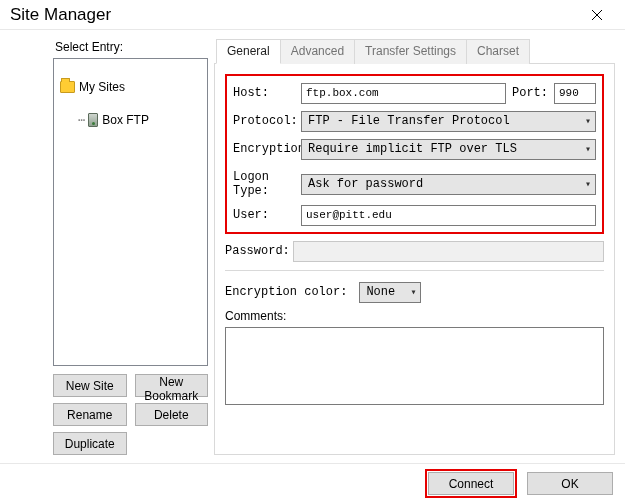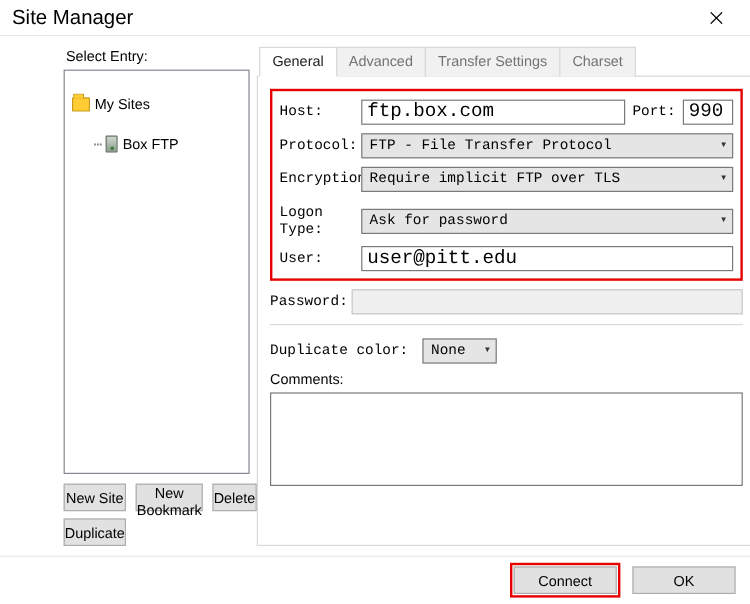--- a/index.html
+++ b/index.html
@@ -85,21 +85,21 @@
   .server-icon::after {
     content: "";
     position: absolute;
     bottom: 1px; left: 3px;
     width: 3px; height: 3px;
     background: #3a7a3a;
     border-radius: 50%;
   }
   .btn-grid {
     display: grid;
-    grid-template-columns: 1fr 1fr 1fr;
+    grid-template-columns: 1fr 1fr;
     gap: 6px 8px;
     margin-top: 8px;
   }
   button.win {
     height: 23px;
     border: 1px solid #adadad;
     background: #e1e1e1;
     font-family: inherit;
     font-size: 12px;
     cursor: pointer;
@@ -151,21 +151,21 @@
     min-height: 22px;
     font-family: Liberation Mono, monospace;
   }
   .row .lbl { width: 62px; }
   .row .lbl.wide { width: auto; margin-right: 6px; }
   input.text {
     height: 21px;
     border: 1px solid #7a7a7a;
     background: #fff;
     font-family: inherit;
-    font-size: 16px;
+    font-size: 11px;
     padding: 0 4px;
     outline: none;
   }
   input.text.gray { background: #f0f0f0; border-color: #c8c8c8; }
   .combo {
     height: 21px;
     border: 1px solid #7a7a7a;
     background: #e5e5e5;
     display: flex;
     align-items: center;
@@ -228,20 +228,21 @@
       </div>
       <div class="tree-item child">
         <span class="dots">⋯</span>
         <span class="server-icon"></span>
         <span>Box FTP</span>
       </div>
     </div>
     <div class="btn-grid">
       <button class="win">New Site</button>
       <button class="win">New Bookmark</button>
+      <button class="win">Rename</button>
       <button class="win">Delete</button>
       <button class="win">Duplicate</button>
     </div>
   </div>
 
   <div class="right">
     <div class="tabs">
       <div class="tab active">General</div>
       <div class="tab inactive">Advanced</div>
       <div class="tab inactive">Transfer Settings</div>
@@ -285,21 +286,21 @@
       </div>
 
       <div class="row">
         <div class="lbl">Password:</div>
         <input class="text gray" type="password" style="flex: 1 1 0%;" disabled="" value="">
       </div>
 
       <div class="hr"></div>
 
       <div class="row">
-        <div class="lbl wide">Duplicate color:</div>
+        <div class="lbl wide">Encryption color:</div>
         <div class="combo small">
           <span>None</span>
           <span class="chev">▾</span>
         </div>
       </div>
 
       <div style="margin-bottom:4px">Comments:</div>
       <textarea class="comments" style=""></textarea>
 
     </div>

